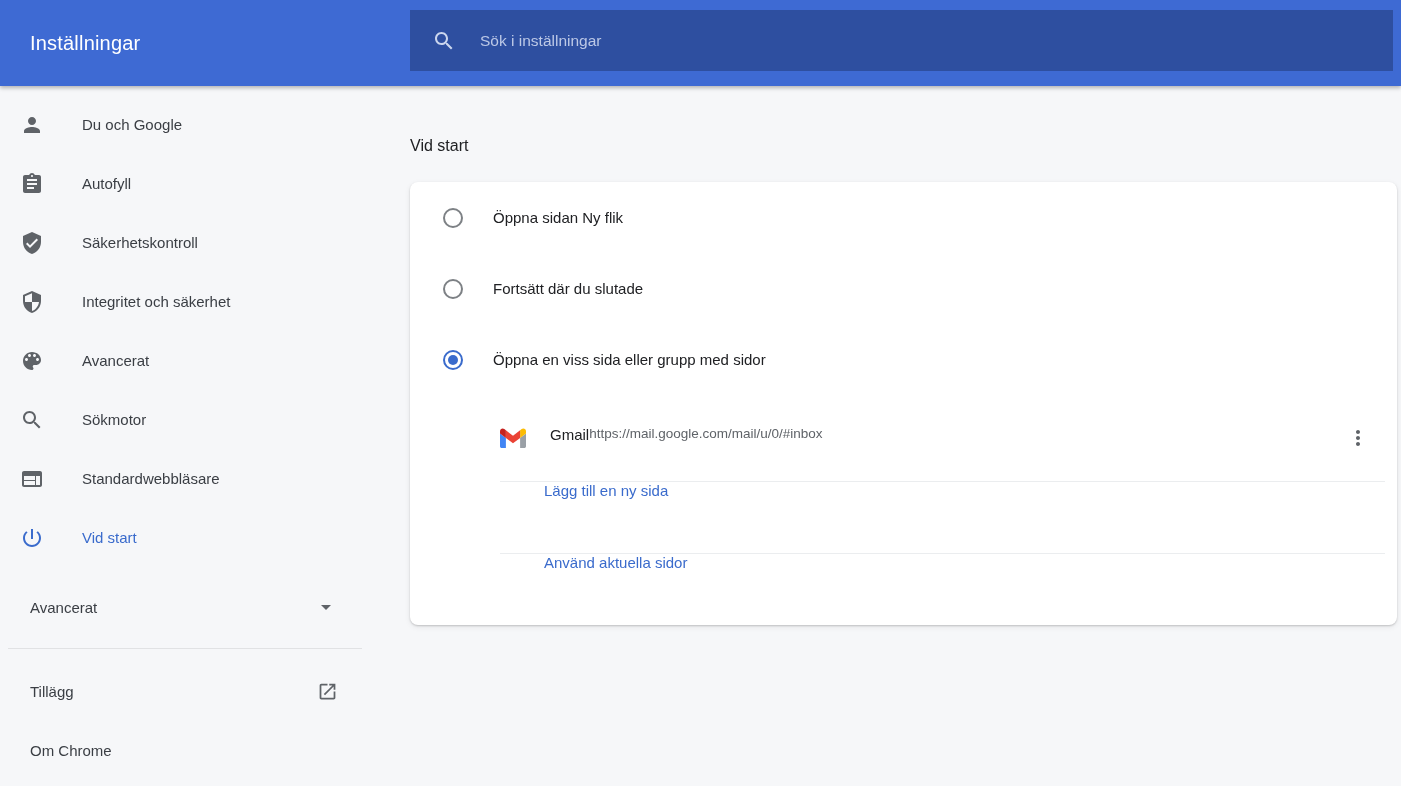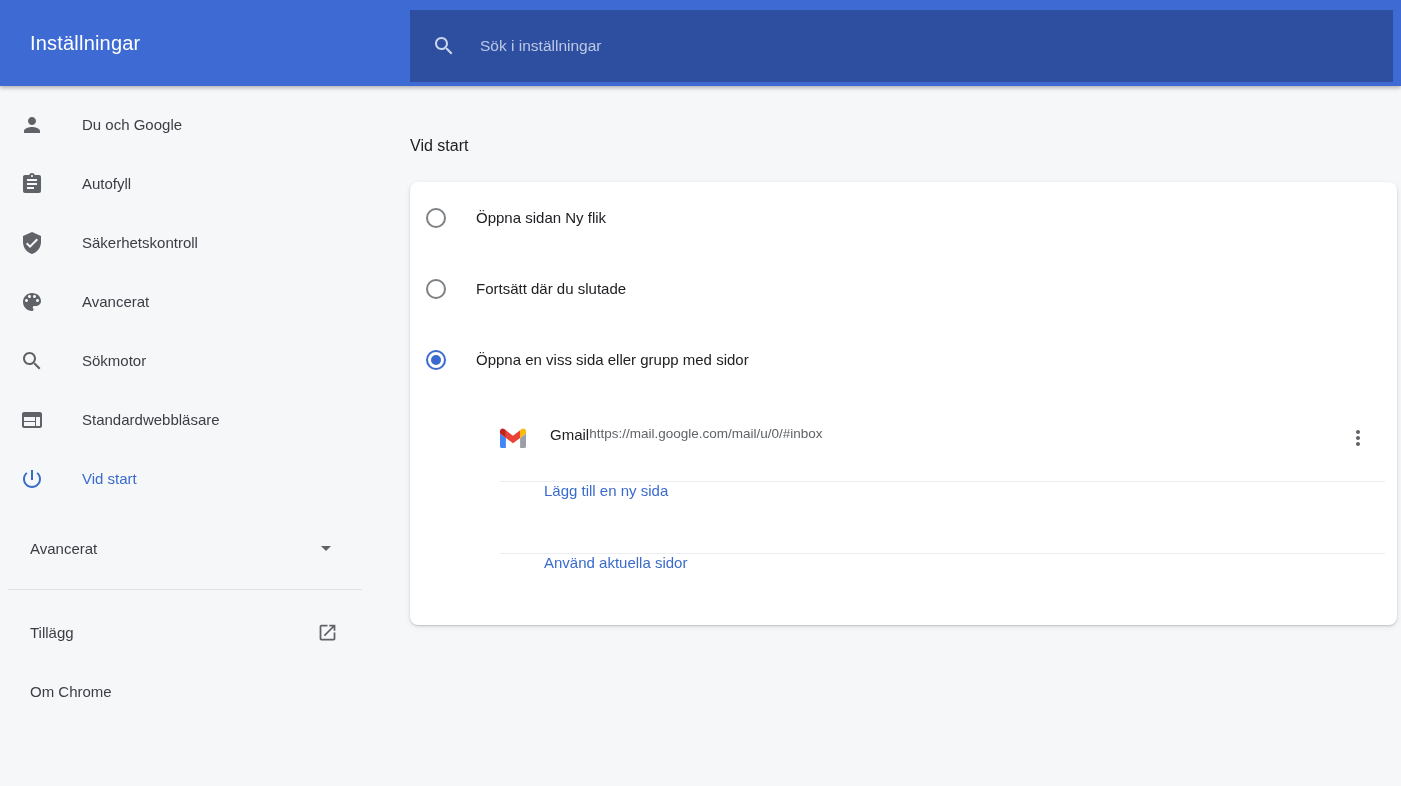--- a/index.html
+++ b/index.html
@@ -3,21 +3,21 @@
 <meta charset="utf-8">
 <style>
   * { box-sizing: border-box; }
   html,body { margin:0; padding:0; width:1401px; height:786px; overflow:hidden;
     font-family:"Liberation Sans", sans-serif; background:#F6F7F9; }
 
   
   .topbar { position:relative; height:86px; background:#3E6AD3;
     box-shadow:0 2px 4px rgba(0,0,0,.28); display:flex; align-items:center; z-index:5; }
   .topbar-title { color:#ffffff; font-size:20px; font-weight:500; margin-left:30px; letter-spacing:.2px; }
-  .searchbox { position:absolute; left:410px; right:8px; top:10px; height:72px;
+  .searchbox { position:absolute; left:410px; right:8px; top:10px; height:61px;
     background:#2E4FA0; display:flex; align-items:center; }
   .searchbox .sicon { width:24px; height:24px; margin-left:22px; color:#CBD6EE; flex:none; }
   .search-input { flex:1; background:transparent; border:none; outline:none;
     margin-left:22px; color:#fff; font-size:15.5px; font-family:inherit; }
   .search-input::placeholder { color:#BCC8E6; opacity:1; }
 
   
   .layout { display:flex; height:700px; }
 
   
@@ -34,21 +34,21 @@
   .side-row .ext-ic { width:21px; height:21px; color:#5F6368; flex:none; }
   .sidebar-divider { height:1px; background:#E1E2E4; margin:21px 48px 0 8px; }
   .footer-row { height:56px; margin-top:14px; }
   .about-row { height:56px; margin-top:3px; }
 
   
   .content { flex:1; padding-top:50px; }
   .section-title { font-size:16px; font-weight:500; color:#202124; line-height:20px; }
   .card { margin-top:26px; width:987px; background:#fff; border-radius:8px;
     box-shadow:0 1px 2px rgba(0,0,0,.18), 0 2px 6px rgba(0,0,0,.07); }
-  .radio-row { display:flex; align-items:center; height:71px; padding-left:16px; cursor:pointer; }
+  .radio-row { display:flex; align-items:center; height:71px; padding-left:33px; cursor:pointer; }
   .radio { width:20px; height:20px; border-radius:50%; border:2px solid #7D8185;
     margin-right:30px; flex:none; position:relative; }
   .radio.checked { border-color:#3A6BCC; }
   .radio.checked::after { content:""; position:absolute; left:3px; top:3px; right:3px; bottom:3px;
     border-radius:50%; background:#3A6BCC; }
   .radio-label { font-size:15px; color:#202124; }
 
   .site-row { display:flex; align-items:center; height:86px; padding:0 27px 0 90px; }
   .site-icon { width:26px; height:20px; margin-right:24px; flex:none; }
   .site-text { display:flex; flex-direction:row; }
@@ -99,20 +99,28 @@
 
     <div class="nav-item">
       <span class="ic">
         <svg viewBox="0 0 24 24" width="24" height="24" fill="currentColor">
             <path d="M12 1L3 5v6c0 5.55 3.84 10.74 9 12 5.16-1.26 9-6.45 9-12V5l-9-4zm-2 16l-4-4 1.41-1.41L10 14.17l6.59-6.59L18 9l-8 8z"></path>
           </svg>
       </span>
       <span>Säkerhetskontroll</span>
     </div>
 
+    <div class="nav-item">
+      <span class="ic">
+        <svg viewBox="0 0 24 24" width="24" height="24" fill="currentColor">
+            <path d="M12 1L3 5v6c0 5.55 3.84 10.74 9 12 5.16-1.26 9-6.45 9-12V5l-9-4zm0 10.99h7c-.53 4.12-3.28 7.79-7 8.94V12H5V6.3l7-3.11v8.8z"></path>
+          </svg>
+      </span>
+      <span>Integritet och säkerhet</span>
+    </div>
 
     <div class="nav-item">
       <span class="ic">
         <svg viewBox="0 0 24 24" width="24" height="24" fill="currentColor">
             <path d="M12 3c-4.97 0-9 4.03-9 9s4.03 9 9 9c.83 0 1.5-.67 1.5-1.5 0-.39-.15-.74-.39-1.01-.23-.26-.38-.61-.38-.99 0-.83.67-1.5 1.5-1.5H16c2.76 0 5-2.24 5-5 0-4.42-4.03-8-9-8zm-5.5 9c-.83 0-1.5-.67-1.5-1.5S5.67 9 6.5 9 8 9.67 8 10.5 7.33 12 6.5 12zm3-4C8.67 8 8 7.33 8 6.5S8.67 5 9.5 5s1.5.67 1.5 1.5S10.33 8 9.5 8zm5 0c-.83 0-1.5-.67-1.5-1.5S13.67 5 14.5 5s1.5.67 1.5 1.5S15.33 8 14.5 8zm3 4c-.83 0-1.5-.67-1.5-1.5S16.67 9 17.5 9s1.5.67 1.5 1.5-.67 1.5-1.5 1.5z"></path>
           </svg>
       </span>
       <span>Avancerat</span>
     </div>
 

